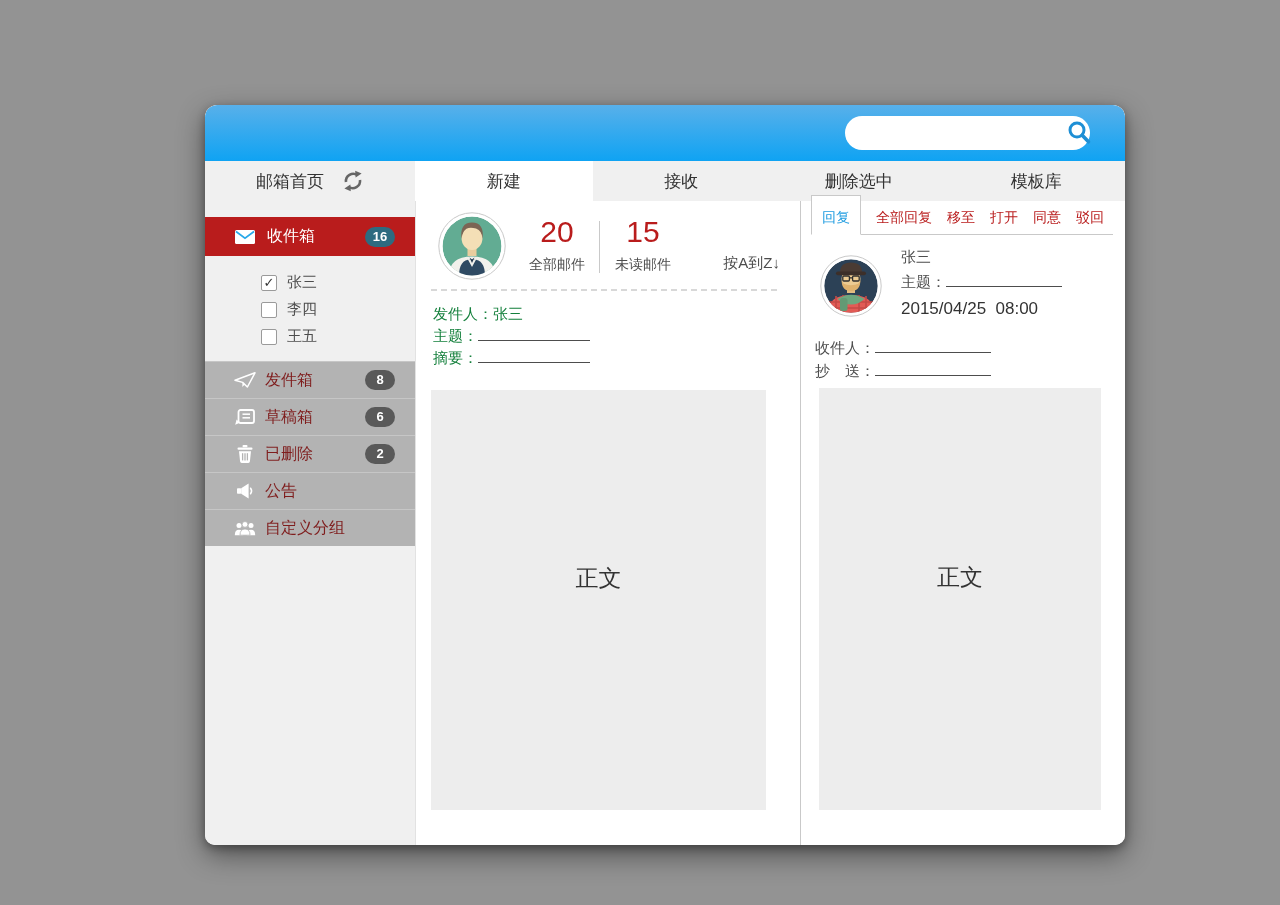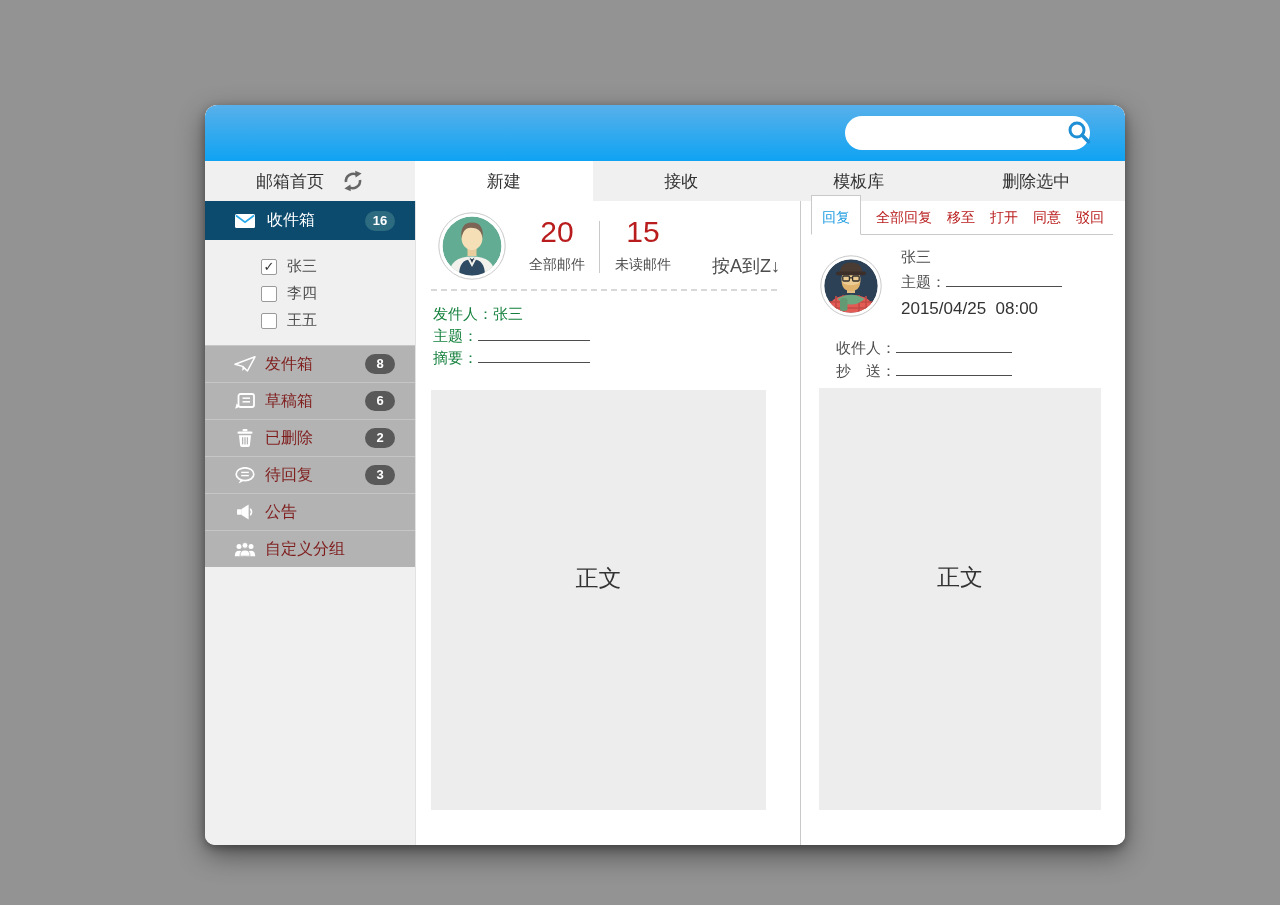--- a/index.html
+++ b/index.html
@@ -44,22 +44,22 @@
     font-size:17px; color:#333; cursor:pointer;
   }
   .tab.active { background:#ffffff; }
 
   
   .body-row { position:absolute; left:0; top:96px; width:920px; height:644px; display:flex; }
 
   
   .sidebar { width:210px; flex:none; background:#f0f0f0; position:relative; }
   .inbox-row {
-    height:39px; background:#0c4a6e; display:flex; align-items:center;
-    padding-left:28px; position:relative; cursor:pointer;
+    height:39px; background:#b91c1c; display:flex; align-items:center;
+    padding-left:28px; position:relative; cursor:pointer;margin-top:16px;
   }
   .inbox-row .label { color:#fff; font-size:16px; margin-left:10px; }
   .badge {
     position:absolute; right:20px; top:50%; transform:translateY(-50%);
     min-width:30px; height:20px; border-radius:10px; padding:0 7px;
     color:#fff; font-size:13px; font-weight:bold; text-align:center; line-height:20px;
   }
   .badge.inbox-badge { background:#2d6b80; }
   .badge.gray-badge { background:#595959; }
 
@@ -84,21 +84,21 @@
   .panel-compose {
     width:385px; flex:none; background:#fff; position:relative;
     border-left:1px solid #e2e2e2;
   }
   .avatar-1 { position:absolute; left:22px; top:11px; }
   .stat-total { position:absolute; left:100px; top:14px; width:82px; text-align:center; }
   .stat-unread { position:absolute; left:192px; top:14px; width:70px; text-align:center; }
   .stat-value { font-size:30px; color:#b91c1c; }
   .stat-label { font-size:14px; color:#4d4d4d; margin-top:7px; }
   .stat-divider { position:absolute; left:183px; top:20px; width:1px; height:52px; background:#c9c9c9; }
-  .sort-label { position:absolute; left:262px; top:53px; width:102px; text-align:right; font-size:18px; color:#4d4d4d; cursor:pointer; }
+  .sort-label { position:absolute; left:262px; top:53px; width:102px; text-align:right; font-size:15px; color:#4d4d4d; cursor:pointer; }
   .dashed-sep { position:absolute; left:15px; top:88px; width:346px; border-top:2px dashed #d8d8d8; }
 
   .compose-fields { position:absolute; left:17px; top:102px; font-size:15px; color:#15803d; line-height:22px; }
   .blank { display:inline-block; width:112px; border-bottom:1px solid #4d4d4d; height:14px; vertical-align:baseline; }
 
   .body-box {
     position:absolute; background:#ededed; display:flex; align-items:center; justify-content:center;
   }
   .panel-compose .body-box { left:15px; top:189px; width:335px; height:420px; }
   .body-text {
@@ -117,21 +117,21 @@
     white-space:nowrap;
   }
   .action-tab.active {
     color:#1d9be0; border:1px solid #c9c9c9; border-bottom:1px solid #fff;
     padding:13px 10px 7px 10px; margin-bottom:-1px; background:#fff;margin-top:12px;
   }
   .avatar-2 { position:absolute; left:19px; top:54px; }
   .read-info { position:absolute; left:100px; top:43px; font-size:15px; color:#4d4d4d; line-height:25px; }
   .read-info .blank { width:116px; }
   .read-date { font-size:17px; color:#333; white-space:pre; margin-top:2px; }
-  .read-fields { position:absolute; left:35px; top:135px; font-size:15px; color:#4d4d4d; line-height:23px; }
+  .read-fields { position:absolute; left:14px; top:135px; font-size:15px; color:#4d4d4d; line-height:23px; }
   .read-fields .blank { width:116px; }
   .panel-read .body-box { left:18px; top:187px; width:282px; height:422px; }
 </style>
 </head>
 <body>
 
 <div class="stage">
   <div class="window">
 
     <div class="app-header">
@@ -154,22 +154,22 @@
             <path d="M4 12 A 7.3 7.3 0 0 1 15.5 5.2" fill="none" stroke="#666" stroke-width="2.6"></path>
             <polygon points="13.2,0.8 19.6,3.6 13.6,7.6" fill="#666"></polygon>
             <path d="M18 10 A 7.3 7.3 0 0 1 6.5 16.8" fill="none" stroke="#666" stroke-width="2.6"></path>
             <polygon points="8.8,21.2 2.4,18.4 8.4,14.4" fill="#666"></polygon>
           </svg>
         </span>
       </div>
       <div class="tabs">
         <div class="tab active">新建</div>
         <div class="tab">接收</div>
+        <div class="tab">删除选中</div>
         <div class="tab">模板库</div>
-        <div class="tab">删除选中</div>
       </div>
     </div>
 
     <div class="body-row">
 
       <div class="sidebar">
 
         <div class="inbox-row">
           <span class="icon">
             <svg width="20" height="14" viewBox="0 0 20 14">
@@ -234,32 +234,20 @@
               <path d="M2 6.2 h12 l-1.1 10.3 a1.6 1.6 0 0 1 -1.6 1.4 h-6.6 a1.6 1.6 0 0 1 -1.6 -1.4 Z" fill="#fff"></path>
               <line x1="5.6" y1="8.2" x2="5.6" y2="15.4" stroke="#b3b3b3" stroke-width="1.3"></line>
               <line x1="8" y1="8.2" x2="8" y2="15.4" stroke="#b3b3b3" stroke-width="1.3"></line>
               <line x1="10.4" y1="8.2" x2="10.4" y2="15.4" stroke="#b3b3b3" stroke-width="1.3"></line>
             </svg>
           </span>
           <span class="label">已删除</span>
           <span class="badge gray-badge">2</span>
         </div>
 
-        <div class="folder-row">
-          <span class="icon">
-            <svg width="20" height="17" viewBox="0 0 20 17">
-              <ellipse cx="10" cy="7.2" rx="8.8" ry="6.4" fill="none" stroke="#fff" stroke-width="1.7"></ellipse>
-              <path d="M5.6 12.8 L3.6 16.6 L9.2 13.6 Z" fill="#fff"></path>
-              <line x1="6.2" y1="5.4" x2="13.8" y2="5.4" stroke="#fff" stroke-width="1.4"></line>
-              <line x1="6.2" y1="8.6" x2="13.8" y2="8.6" stroke="#fff" stroke-width="1.4"></line>
-            </svg>
-          </span>
-          <span class="label">待回复</span>
-          <span class="badge gray-badge">3</span>
-        </div>
 
         <div class="folder-row">
           <span class="icon">
             <svg width="18" height="16" viewBox="0 0 18 16">
               <rect x="1" y="5.2" width="4.2" height="5.6" rx="0.8" fill="#fff"></rect>
               <polygon points="5.2,5.2 12.6,0.6 12.6,15.4 5.2,10.8" fill="#fff"></polygon>
               <path d="M14.6 5.2 q2 2.8 0 5.6" fill="none" stroke="#fff" stroke-width="1.5" stroke-linecap="round"></path>
             </svg>
           </span>
           <span class="label">公告</span>

